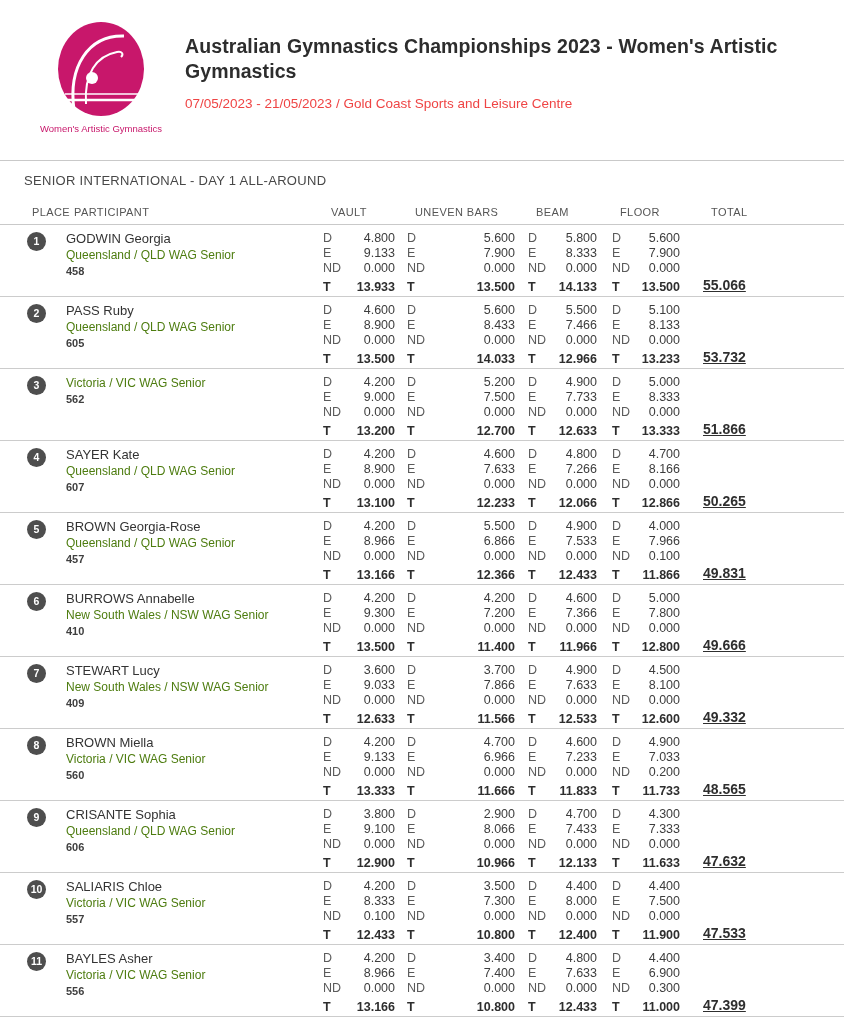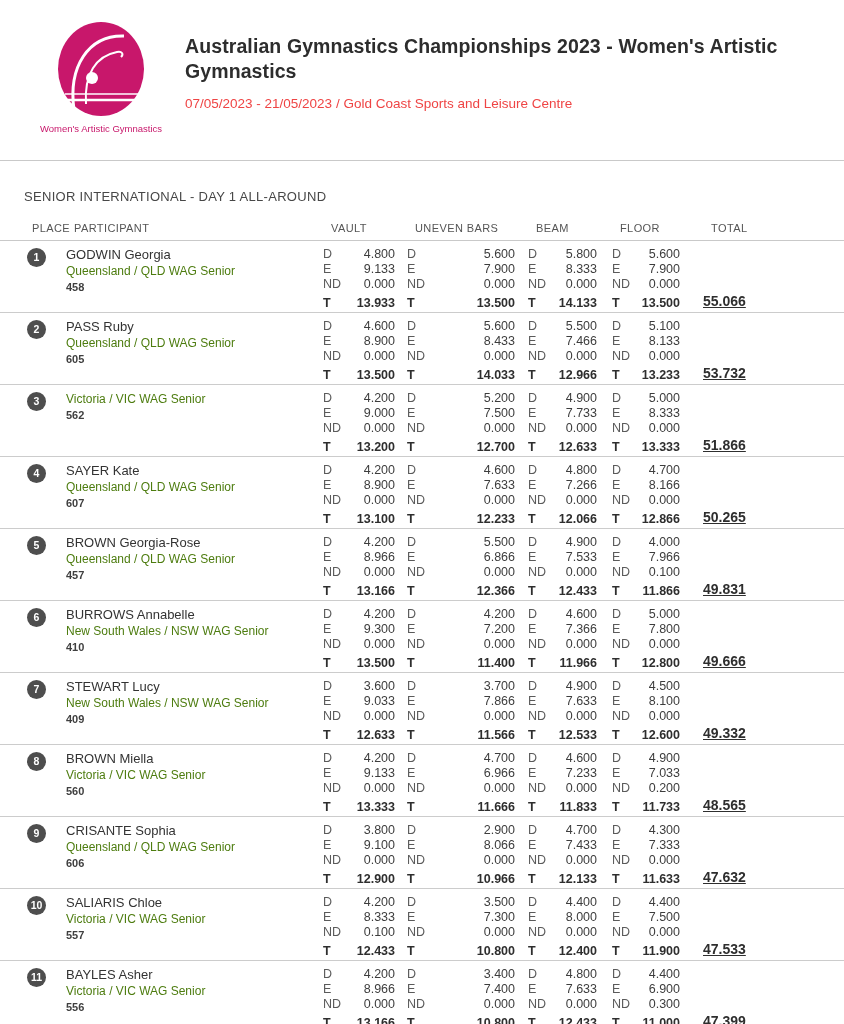--- a/index.html
+++ b/index.html
@@ -10,21 +10,21 @@
   
   .page-header{position:relative;height:160px;background:#fff;}
   .logo{position:absolute;left:38px;top:22px;width:126px;text-align:center;}
   .logo svg{display:block;margin:0 auto;}
   .logo-caption{color:#c8176b;font-size:9.5px;margin-top:7px;white-space:nowrap;}
   .header-text{position:absolute;left:185px;top:34px;}
   .event-title{margin:0;font-size:19.5px;line-height:25px;font-weight:bold;color:#2d2d2d;width:645px;letter-spacing:0.1px;}
   .event-subtitle{margin-top:12px;font-size:13.5px;color:#ef4444;}
   .divider{border-top:1px solid #c9c9c9;}
   
-  .section-title{margin:28px 0 0 24px;font-size:13px;color:#474747;letter-spacing:0.3px;}
+  .section-title{margin:12px 0 0 24px;font-size:13px;color:#474747;letter-spacing:0.3px;}
   
   .grid-cols{display:grid;grid-template-columns:42px 257px 84px 121px 84px 91px auto;}
   .thead{padding:18px 24px 6px 32px;border-bottom:1px solid #c9c9c9;font-size:11px;color:#555;letter-spacing:0.4px;}
   .row{padding:6px 24px 0 24px;height:72px;box-sizing:border-box;border-bottom:1px solid #cccccc;}
   .cell{min-width:0;}
   .badge{display:inline-flex;width:19px;height:19px;border-radius:50%;background:#4e4e4e;color:#fff;
          font-size:10.5px;font-weight:bold;align-items:center;justify-content:center;margin-left:3px;margin-top:0px;}
   .p-name{font-size:13px;font-weight:normal;color:#333;line-height:16px;}
   .p-club{font-size:12px;color:#4d7c0f;line-height:16px;}
   .p-num{font-size:11px;font-weight:bold;color:#3f3f3f;line-height:16px;}

